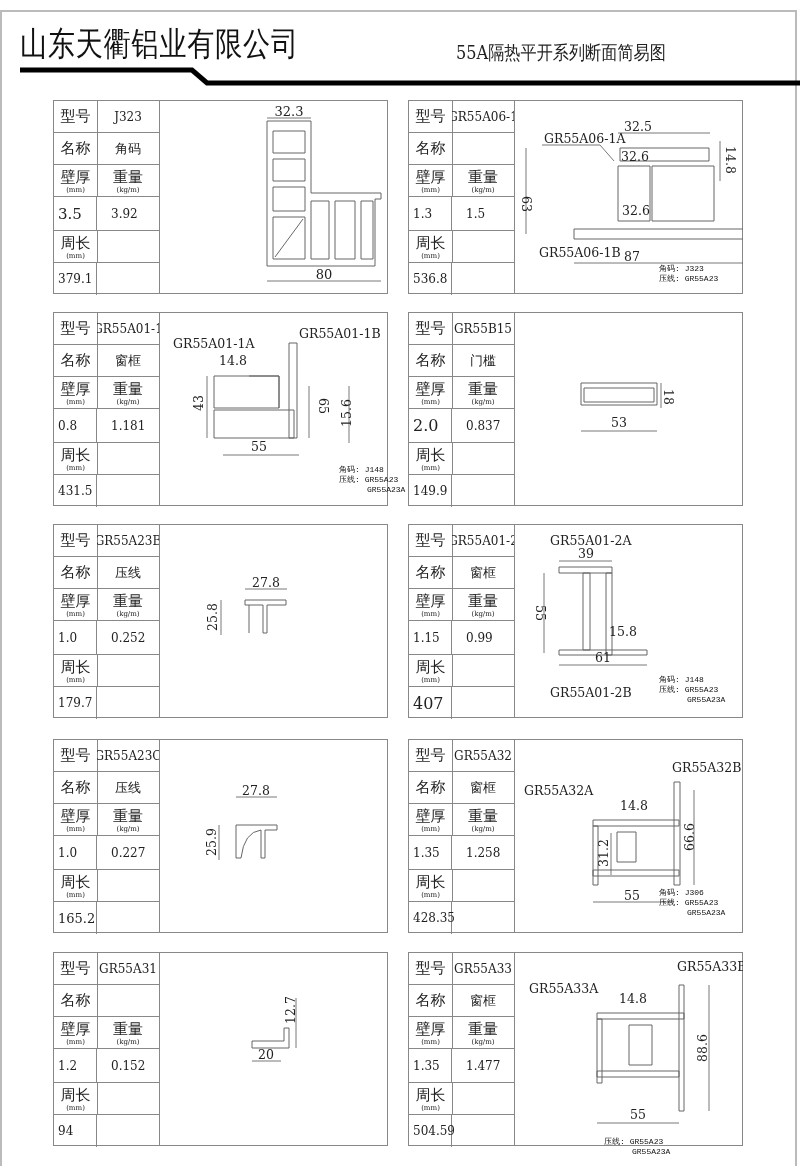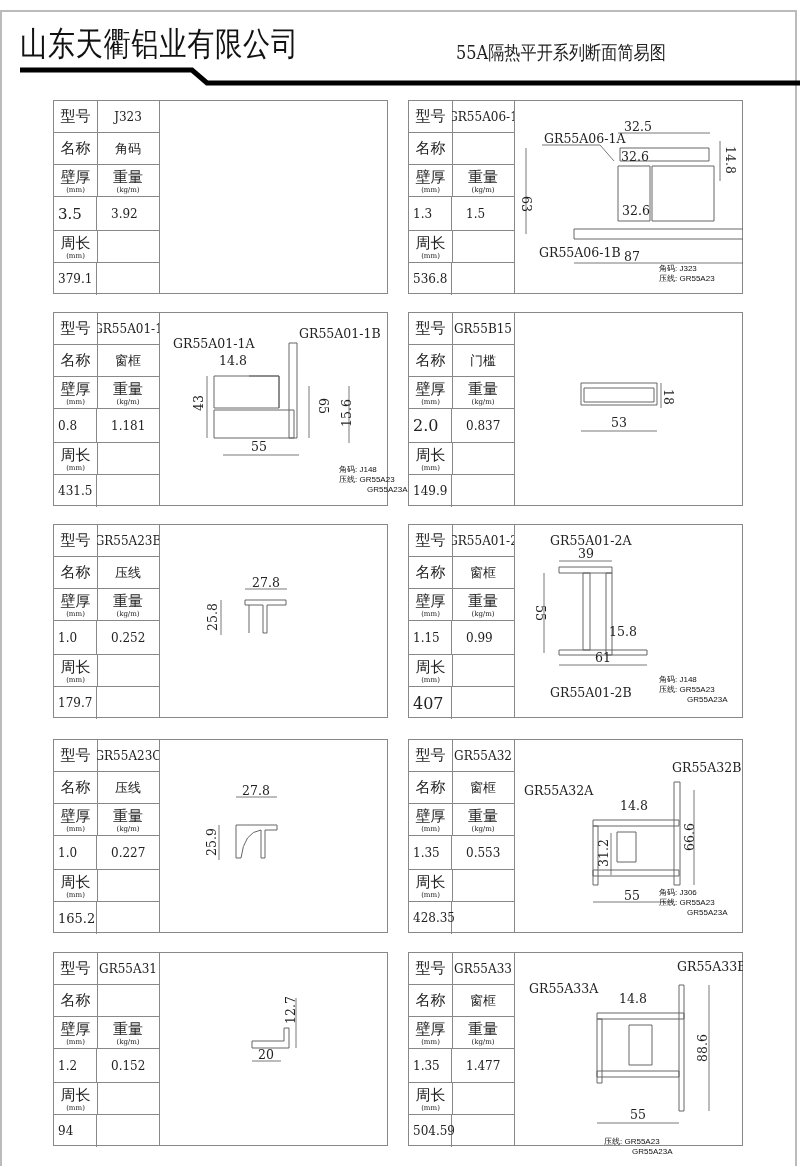--- a/index.html
+++ b/index.html
@@ -12,21 +12,21 @@
   .tbl{position:absolute;left:0;top:0;bottom:0;width:105px;border-right:1px solid #888;}
   .row{position:absolute;left:0;width:105px;border-bottom:1px solid #888;box-sizing:border-box;}
   .row:last-child{border-bottom:none;}
   .lbl{position:absolute;left:0;top:0;bottom:0;width:43px;border-right:1px solid #888;display:flex;flex-direction:column;align-items:center;justify-content:center;font-size:15px;}
   .val{position:absolute;left:43px;right:0;top:0;bottom:0;display:flex;align-items:center;padding-left:4px;font-size:12px;white-space:nowrap;overflow:hidden;}
   .val.c{justify-content:center;padding-left:0;}
   .val.big{font-size:13px;}
   .unit{font-size:7px;line-height:7px;}
   .drawing{position:absolute;left:105px;top:0;right:0;bottom:0;}
   .drawing svg{position:absolute;left:0;top:0;}
-  .note{position:absolute;font-family:Liberation Sans, sans-serif;font-size:8px;line-height:10px;color:#111;white-space:pre;}
+  .note{position:absolute;font-family:Liberation Mono, monospace;font-size:8px;line-height:10px;color:#111;white-space:pre;}
 </style>
 </head>
 <body>
 
 <div class="page-frame"></div>
 
 <div class="company">山东天衢铝业有限公司</div>
 <div class="doc-title">55A隔热平开系列断面简易图</div>
 
 <svg class="rule" style="left:0;top:60px" width="800" height="30">
@@ -62,20 +62,33 @@
           <div class="lbl">
             <span>周长</span>
             <span class="unit">(mm)</span>
           </div>
           <div class="val"></div>
         </div>
         <div class="row" style="top:162px;height:32px">
           <div class="lbl" style="font-size:12px;align-items:flex-start;padding-left:4px;box-sizing:border-box">379.1</div>
           <div class="val"></div>
         </div>
+      </div>
+      <div class="drawing">
+        <svg width="229" height="192" font-family="DejaVu Serif, serif" fill="#222">
+          <line x1="108" y1="17" x2="152" y2="17" stroke="#555" stroke-width="0.8" fill="none"></line>
+     <text x="130" y="15" font-size="13" text-anchor="middle">32.3</text>
+     <path d="M108 20 L152 20 L152 92 L222 92 L222 98 L216 98 L216 165 L108 165 Z" fill="none" stroke="#666" stroke-width="1"></path>
+     <path d="M114 30 L146 30 L146 52 L114 52 Z M114 58 L146 58 L146 80 L114 80 Z M114 86 L146 86 L146 110 L114 110 Z" fill="none" stroke="#666" stroke-width="1"></path>
+     <path d="M114 116 L146 116 L146 158 L114 158 Z M116 156 L144 118" fill="none" stroke="#666" stroke-width="1"></path>
+     <path d="M152 100 L170 100 L170 158 L152 158 Z M176 100 L196 100 L196 158 L176 158 Z M202 100 L214 100 L214 158 L202 158 Z" fill="none" stroke="#666" stroke-width="1"></path>
+     <line x1="108" y1="180" x2="222" y2="180" stroke="#555" stroke-width="0.8" fill="none"></line>
+     <text x="165" y="178" font-size="13" text-anchor="middle">80</text>
+        </svg>
+
       </div>
     </div>
     <div class="card" style="left: 408px; top: 100px; width: 335px; height: 194px;">
       <div class="tbl">
         <div class="row" style="top:0px;height:32px">
           <div class="lbl">型号</div>
           <div class="val c">GR55A06-1</div>
         </div>
         <div class="row" style="top:32px;height:32px">
           <div class="lbl">名称</div>
@@ -394,21 +407,21 @@
             <span>壁厚</span>
             <span class="unit">(mm)</span>
           </div>
           <div class="val c" style="flex-direction:column;font-size:15px">
             <span>重量</span>
             <span class="unit">(kg/m)</span>
           </div>
         </div>
         <div class="row" style="top:96px;height:34px">
           <div class="lbl" style="font-size:12px;align-items:flex-start;padding-left:4px;box-sizing:border-box">1.35</div>
-          <div class="val" style="padding-left:14px">0.553</div>
+          <div class="val" style="padding-left:14px">1.258</div>
         </div>
         <div class="row" style="top:130px;height:32px">
           <div class="lbl">
             <span>周长</span>
             <span class="unit">(mm)</span>
           </div>
           <div class="val"></div>
         </div>
         <div class="row" style="top:162px;height:32px">
           <div class="lbl" style="font-size:12px;align-items:flex-start;padding-left:4px;box-sizing:border-box">428.35</div>

